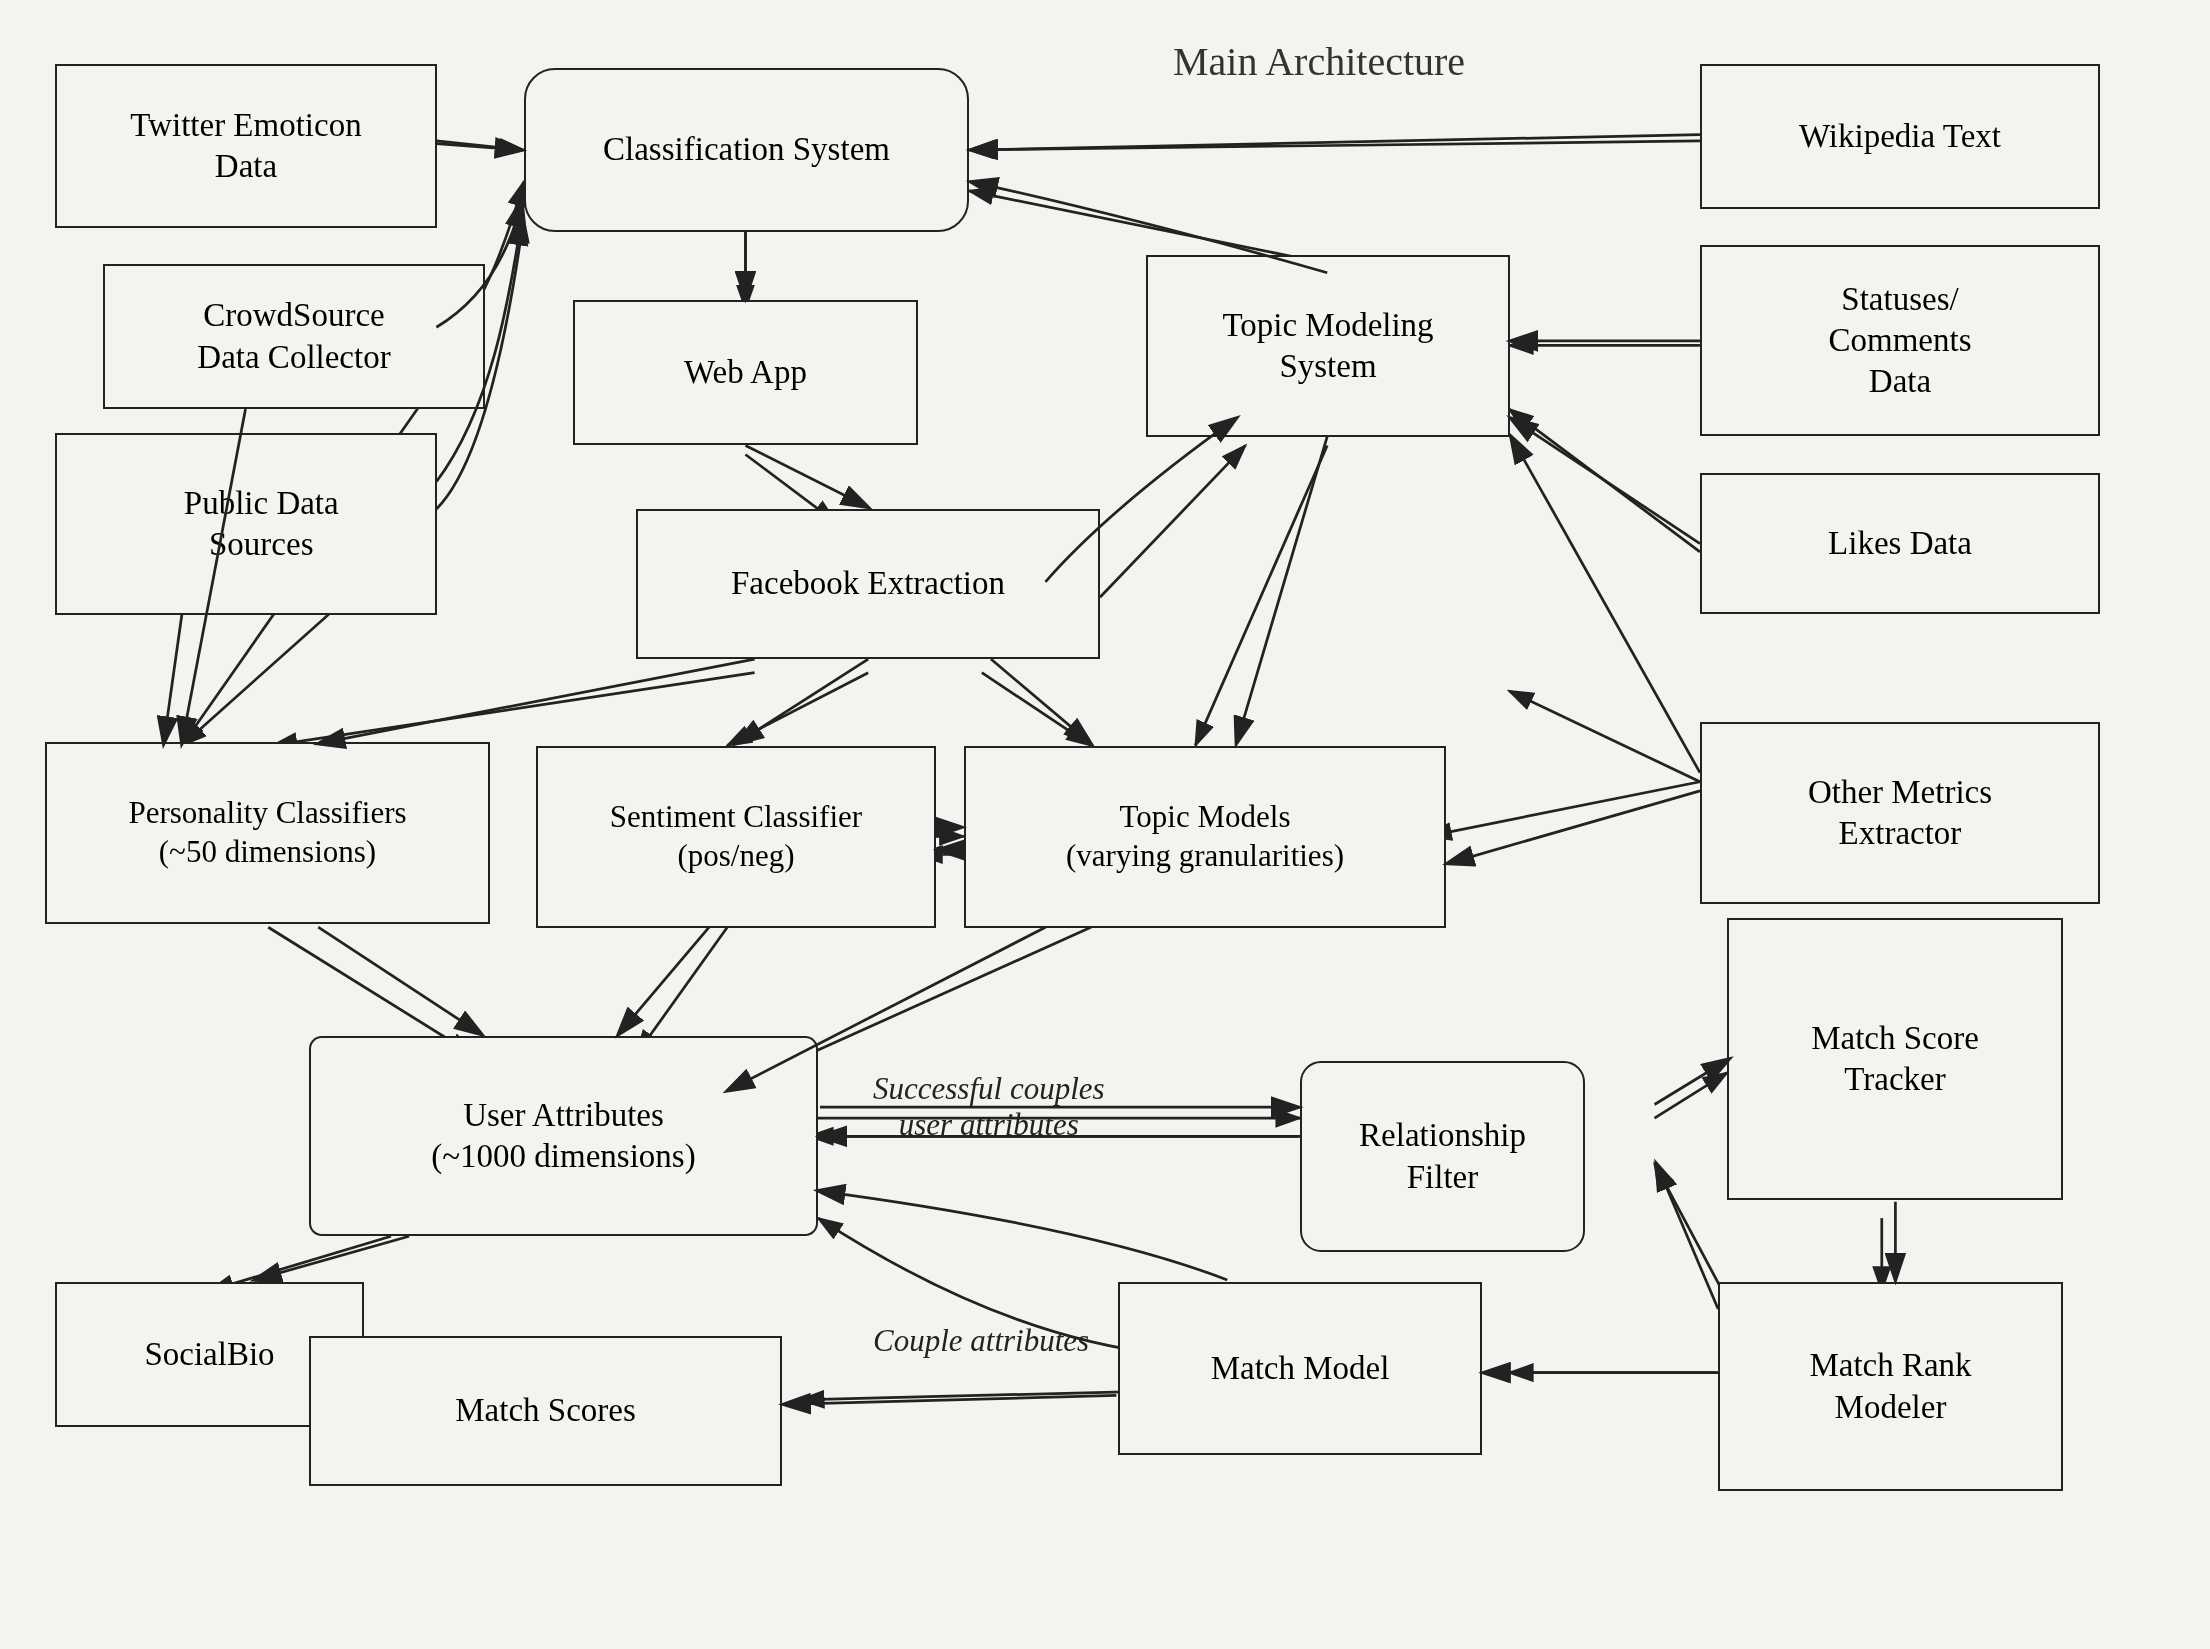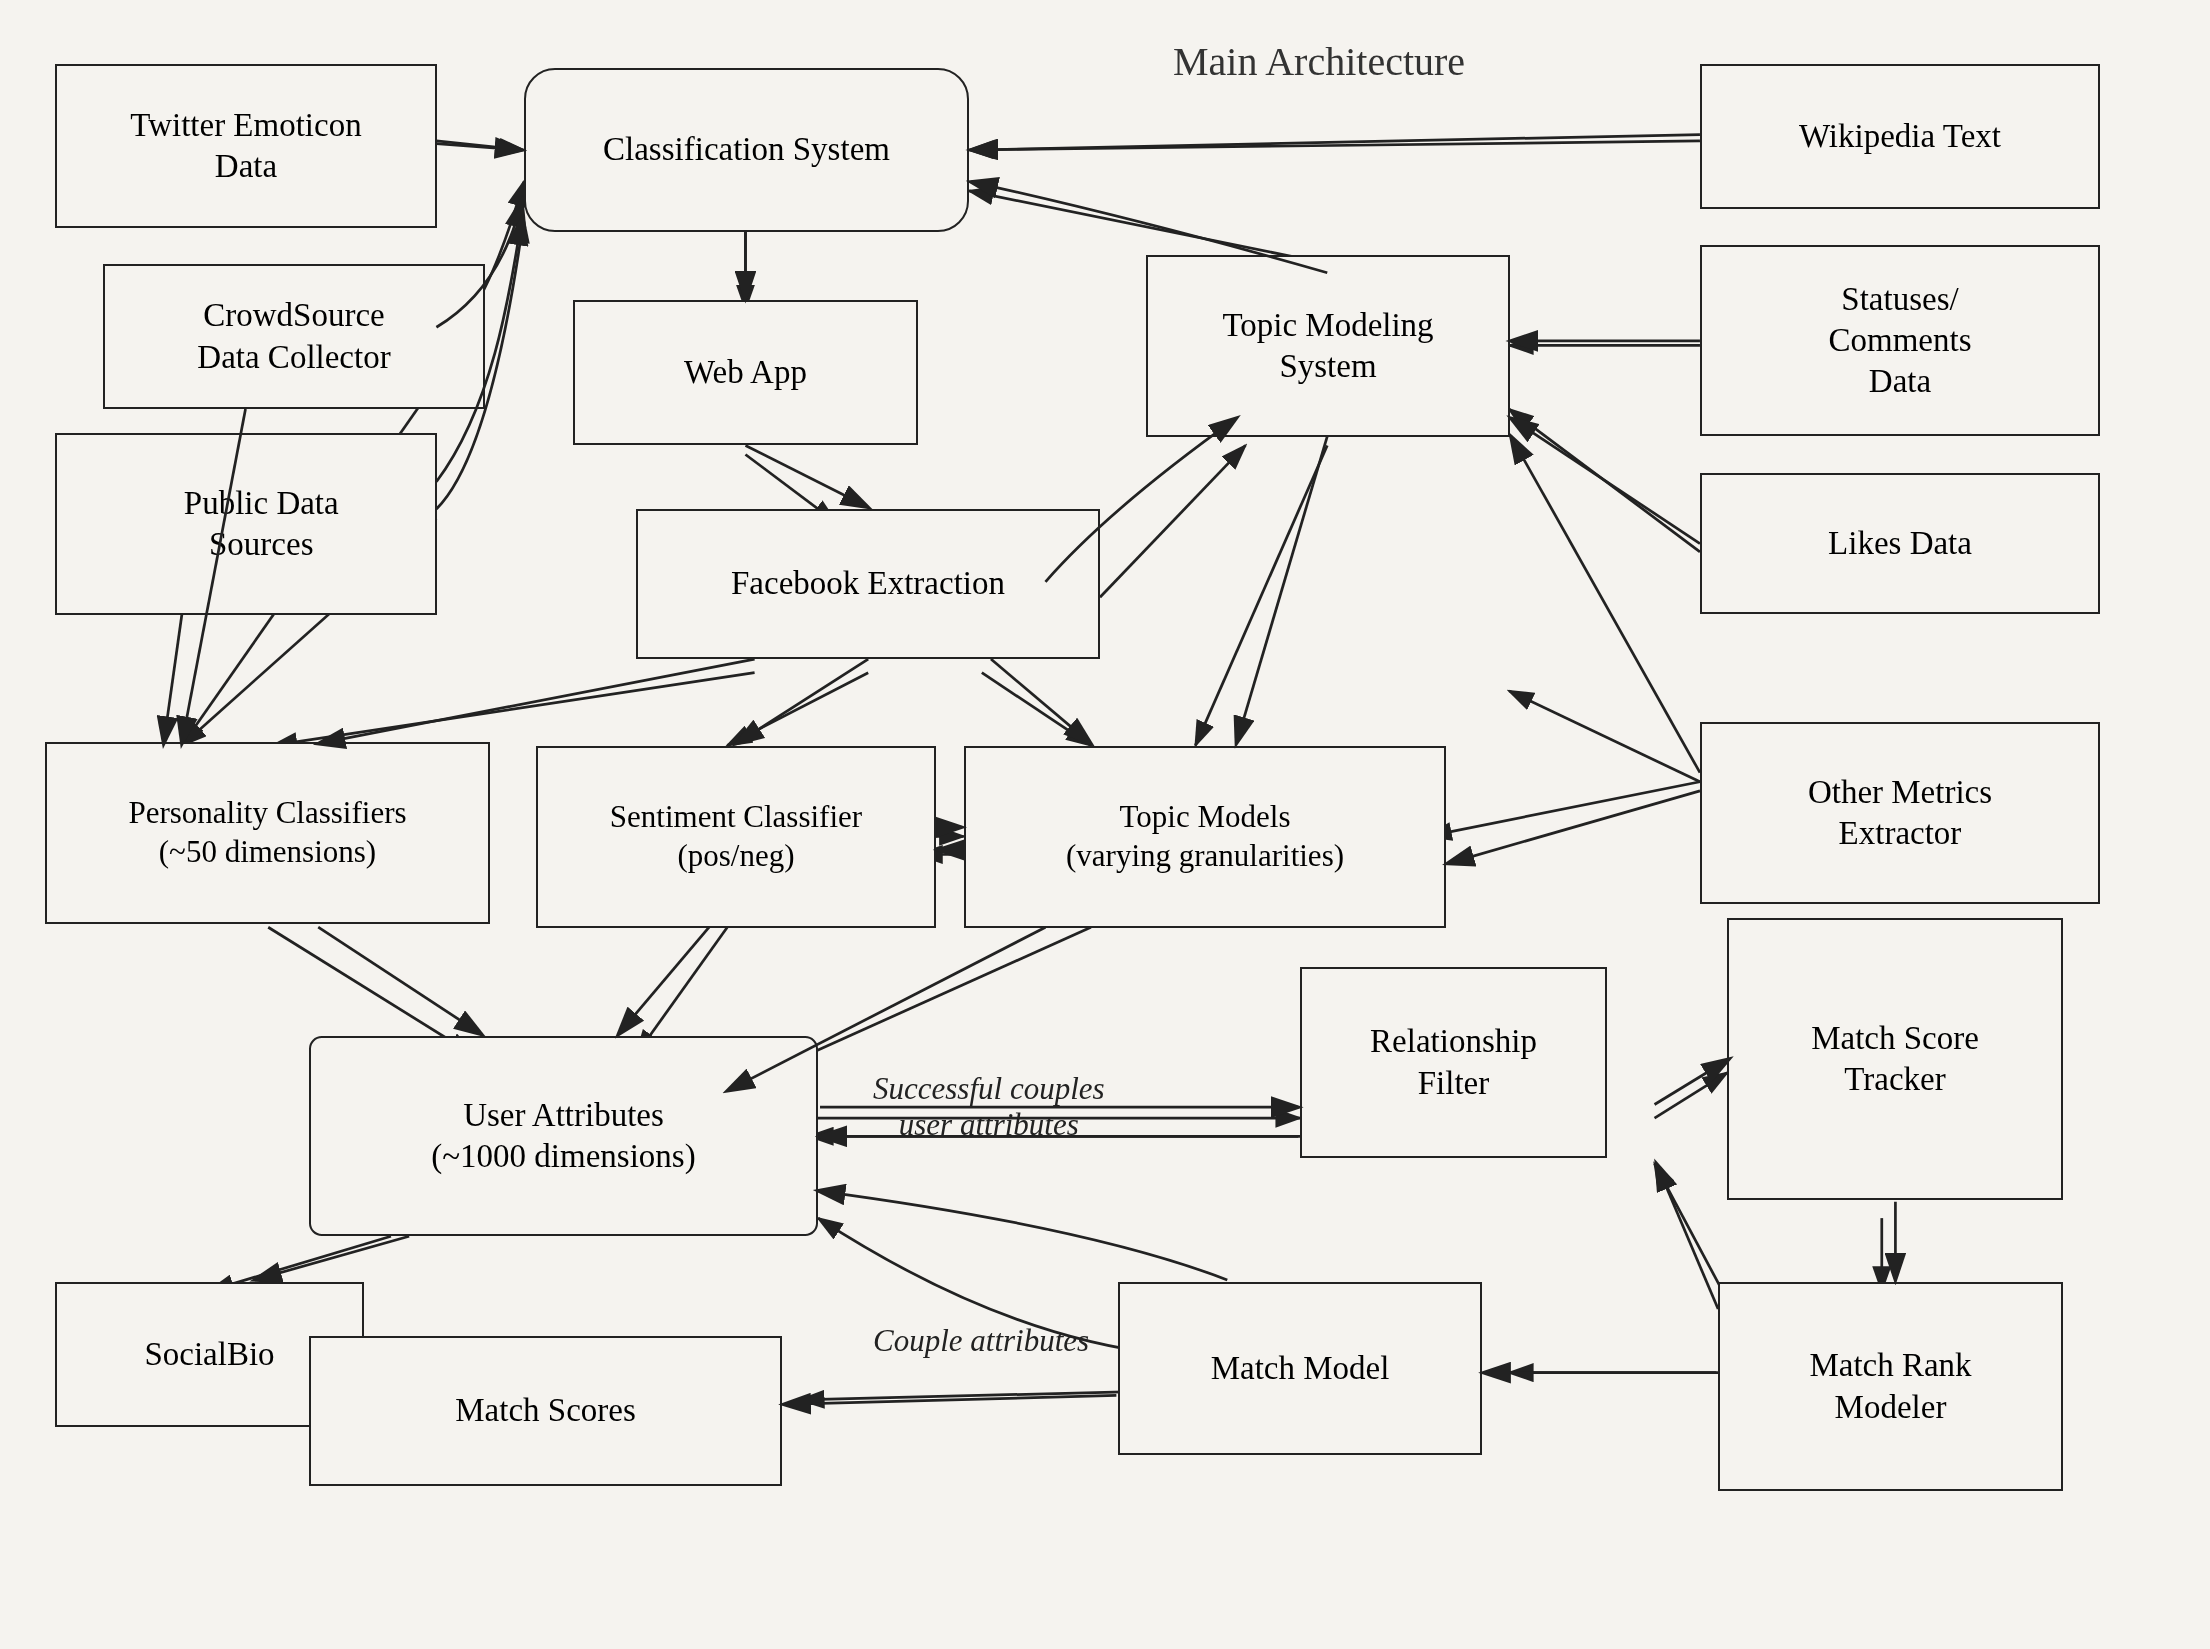--- a/index.html
+++ b/index.html
@@ -198,21 +198,21 @@
   </div>
 
   <div class="box" style="left:964px; top:746px; width:482px; height:182px; font-size:31px;">
     Topic Models<br>(varying granularities)
   </div>
 
   <div class="box box-rounded" style="left:309px; top:1036px; width:509px; height:200px; font-size:33px;">
     User Attributes<br>(~1000 dimensions)
   </div>
 
-  <div class="box" style="left:1300px; top:967px; width:307px; height:191px; font-size:33px;">
+  <div class="box" style="left:1300px; top:1061px; width:285px; height:191px; font-size:33px;border-radius:21px;">
     Relationship<br>Filter
   </div>
 
   <div class="box" style="left:1727px; top:918px; width:336px; height:282px; font-size:33px;">
     Match Score<br>Tracker
   </div>
 
   <div class="box" style="left:55px; top:1282px; width:309px; height:145px; font-size:33px;">
     SocialBio
   </div>

